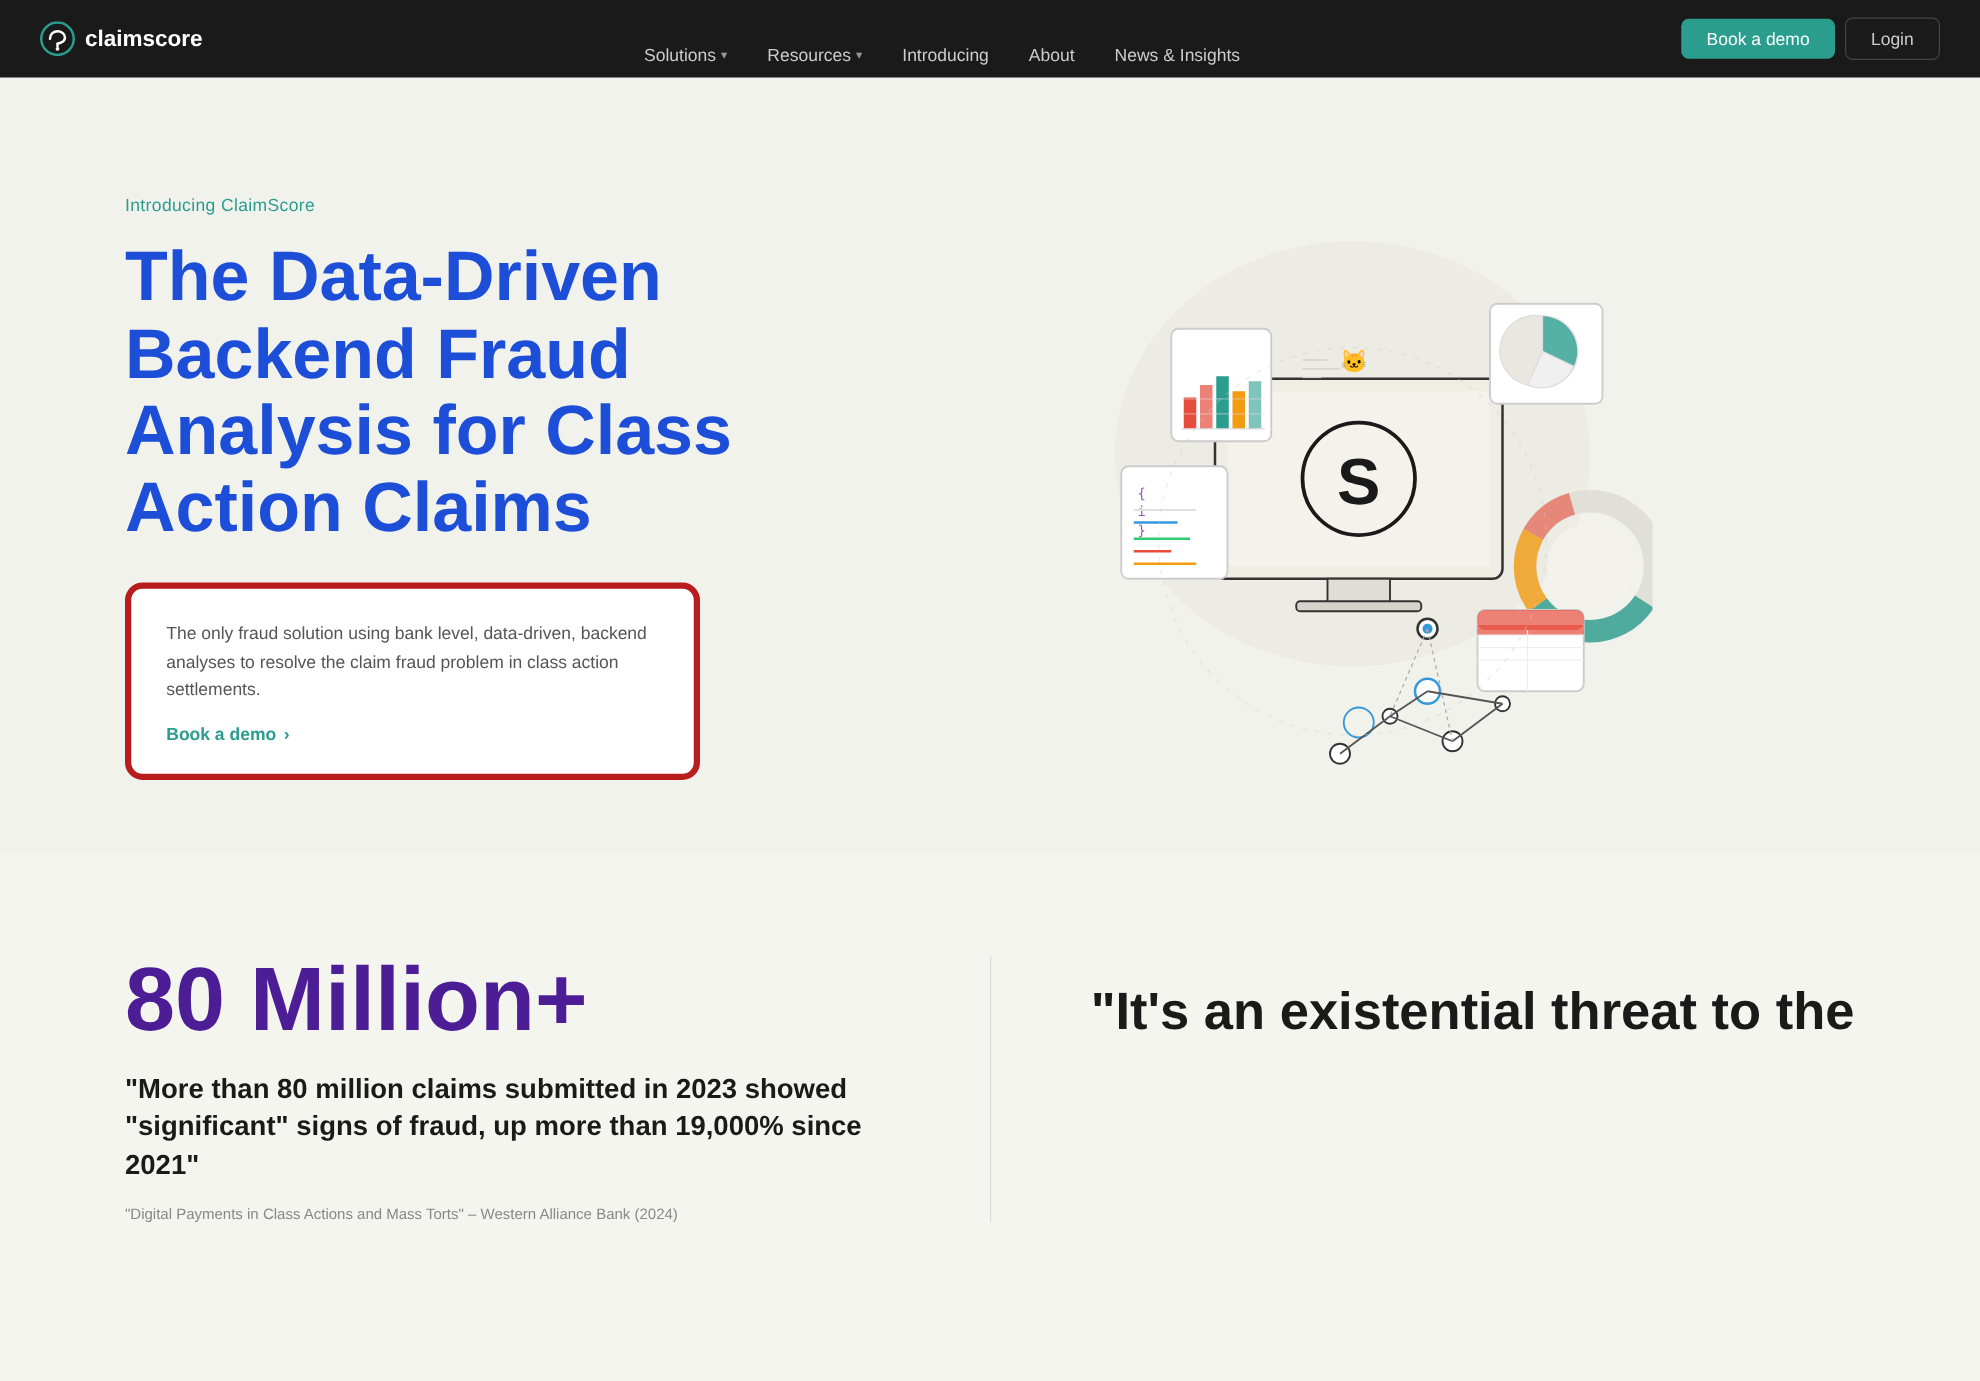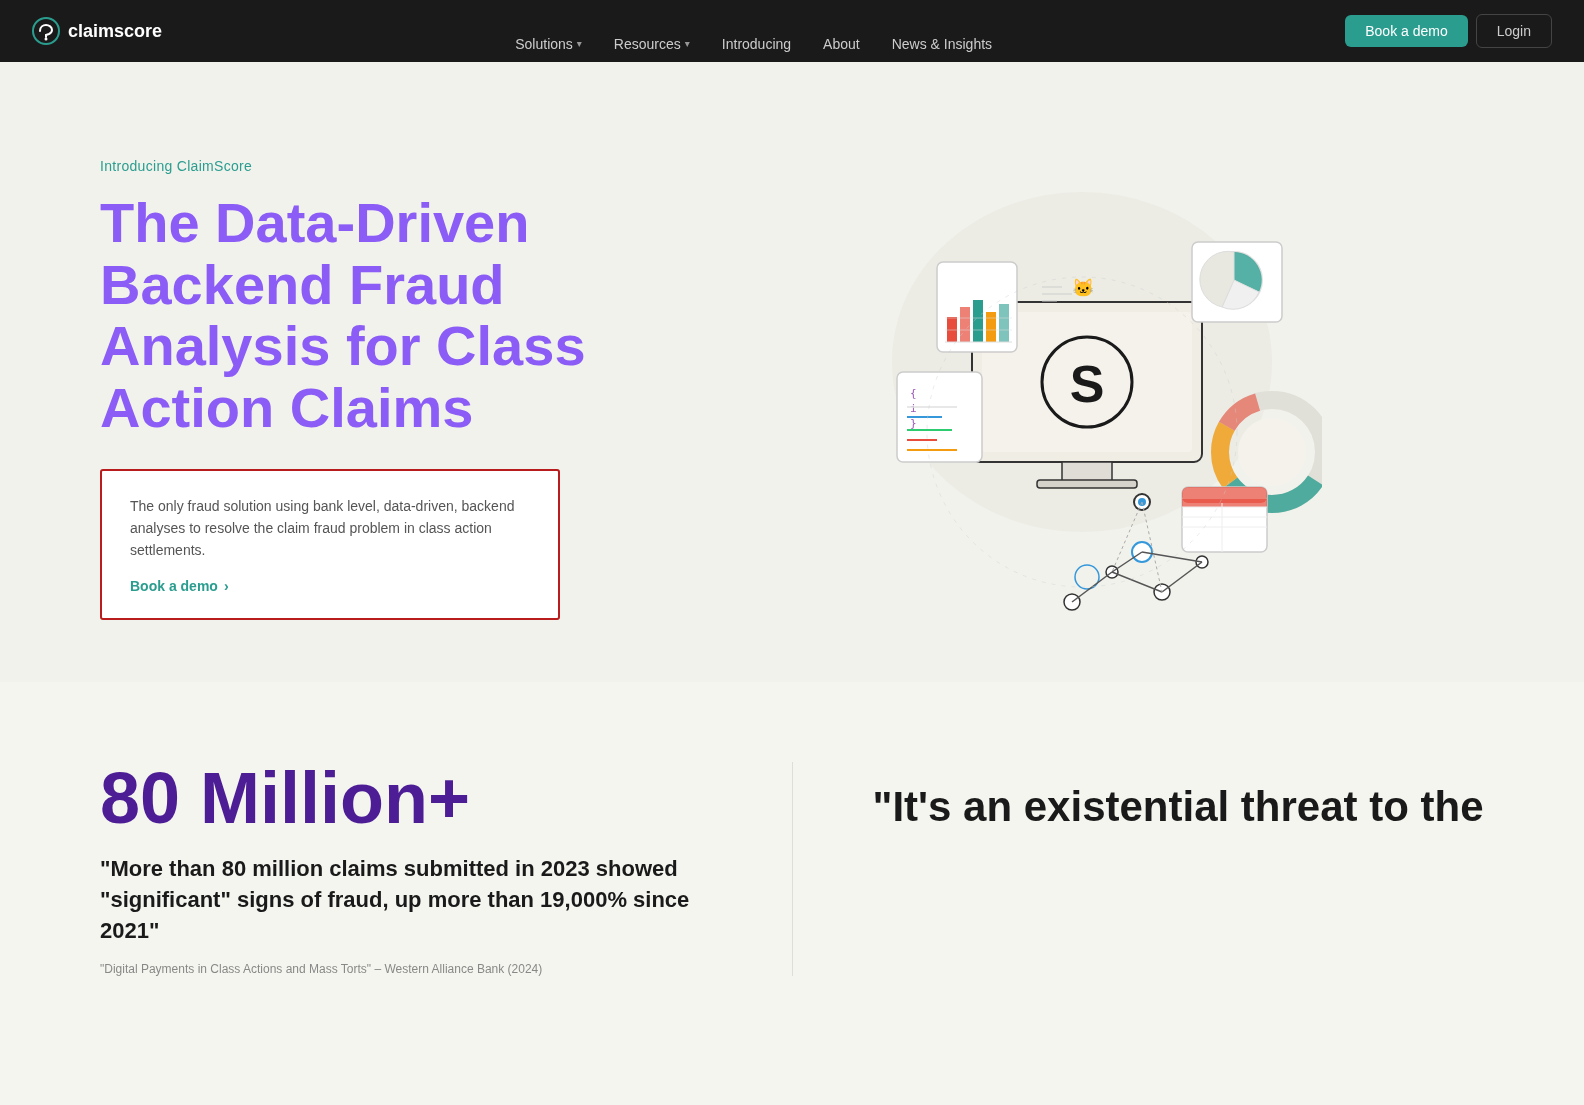--- a/index.html
+++ b/index.html
@@ -97,27 +97,27 @@
       font-size: 14px;
       font-weight: 500;
       margin-bottom: 18px;
       letter-spacing: 0.3px;
       margin-top: 34px;
     }
     .hero-title {
       font-size: 56px;
       font-weight: 800;
       line-height: 1.1;
-      color: #8b5cf6;
+      color: #1d4ed8;
       margin-bottom: 30px;
     }
     .hero-card {
       background: #fff;
-      border: 2px solid #b91c1c;
-      border-radius: 3px;
+      border: 5px solid #b91c1c;
+      border-radius: 14px;
       padding: 24px 28px;
       max-width: 460px;
     }
     .hero-desc {
       font-size: 14px;
       color: #555;
       line-height: 1.6;
       margin-bottom: 16px;
     }
     .hero-cta {

